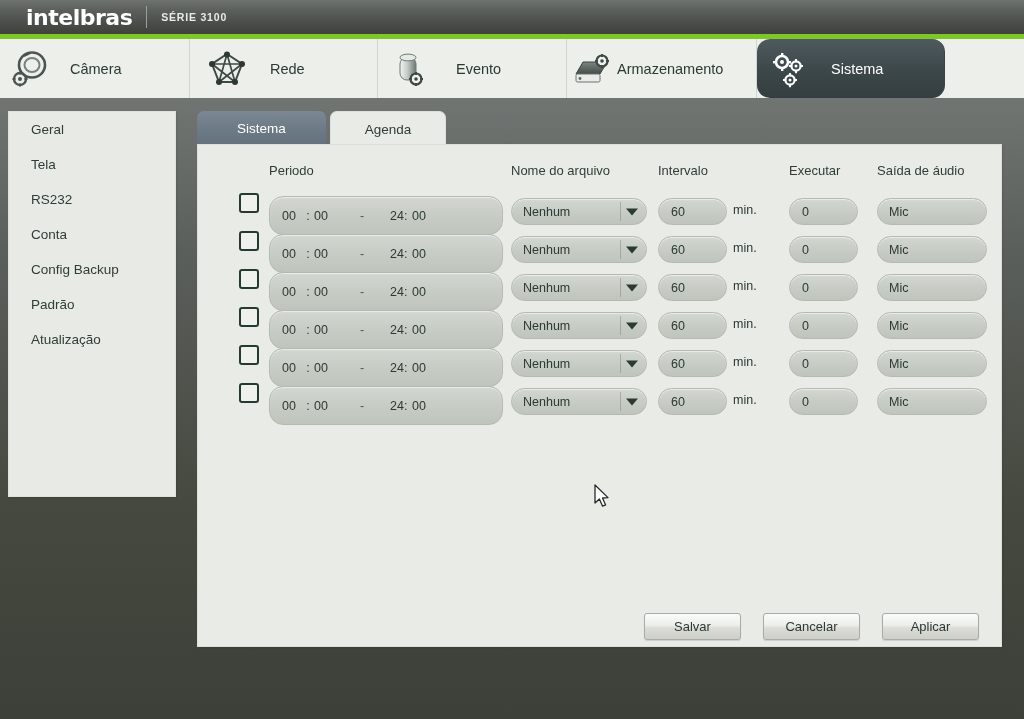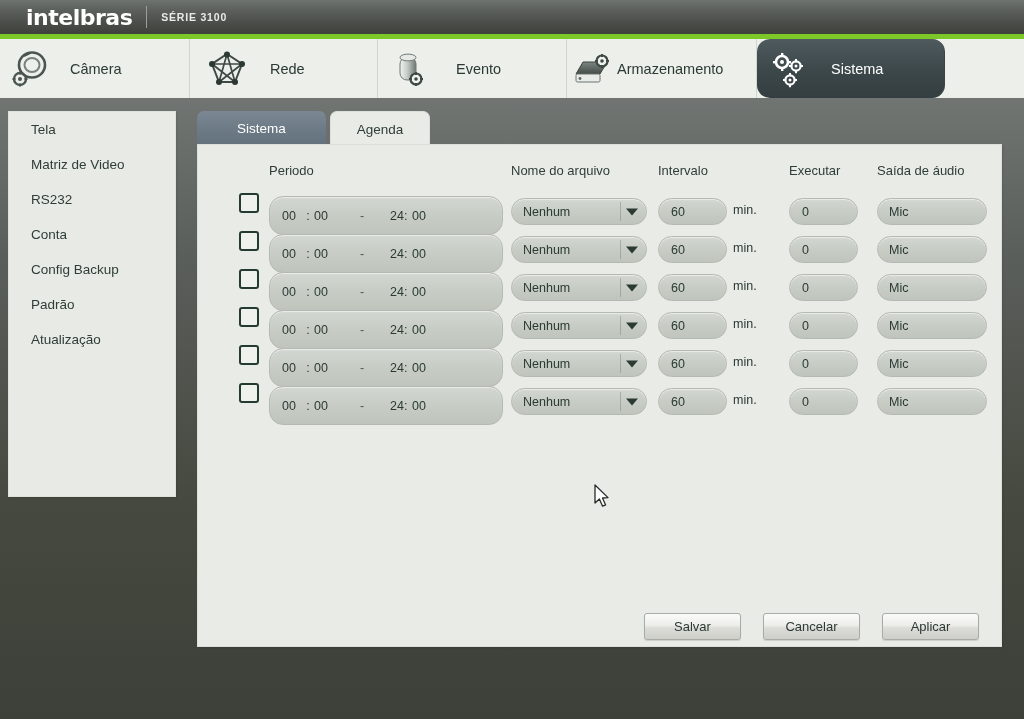--- a/index.html
+++ b/index.html
@@ -100,21 +100,21 @@
     border-radius:7px 7px 0 0;
     display:flex; align-items:center; justify-content:center;
     font-size:13.5px; cursor:default;
   }
   #tab-arquivo {
     left:197px; width:129px;
     background: linear-gradient(180deg,#7b8893 0%,#6b7984 60%,#64727d 100%);
     color:#ffffff;
   }
   #tab-agenda {
-    left:330px; width:100px;
+    left:330px; width:116px;
     background:#e9ece6;
     color:#2f3d37;
     height:35px;
     border:1px solid #dde0da; border-bottom:none;
   }
 
   
   .col-head {
     position:absolute; font-size:13px; color:#2f3d37; white-space:nowrap;
   }
@@ -326,24 +326,24 @@
       </svg>
     </span>
     <span class="nav-label">Sistema</span>
   </div>
 
   <div id="nav-filler"></div>
 </div>
 
 <div id="sidebar">
   <div class="side-item">
+      <span>Geral</span>
+    </div>
+  <div class="side-item">
       <span>Tela</span>
-    </div>
-  <div class="side-item">
-      <span>Matriz de Video</span>
     </div>
   <div class="side-item">
       <span>RS232</span>
     </div>
   <div class="side-item">
       <span>Conta</span>
     </div>
   <div class="side-item">
       <span>Config Backup</span>
     </div>

